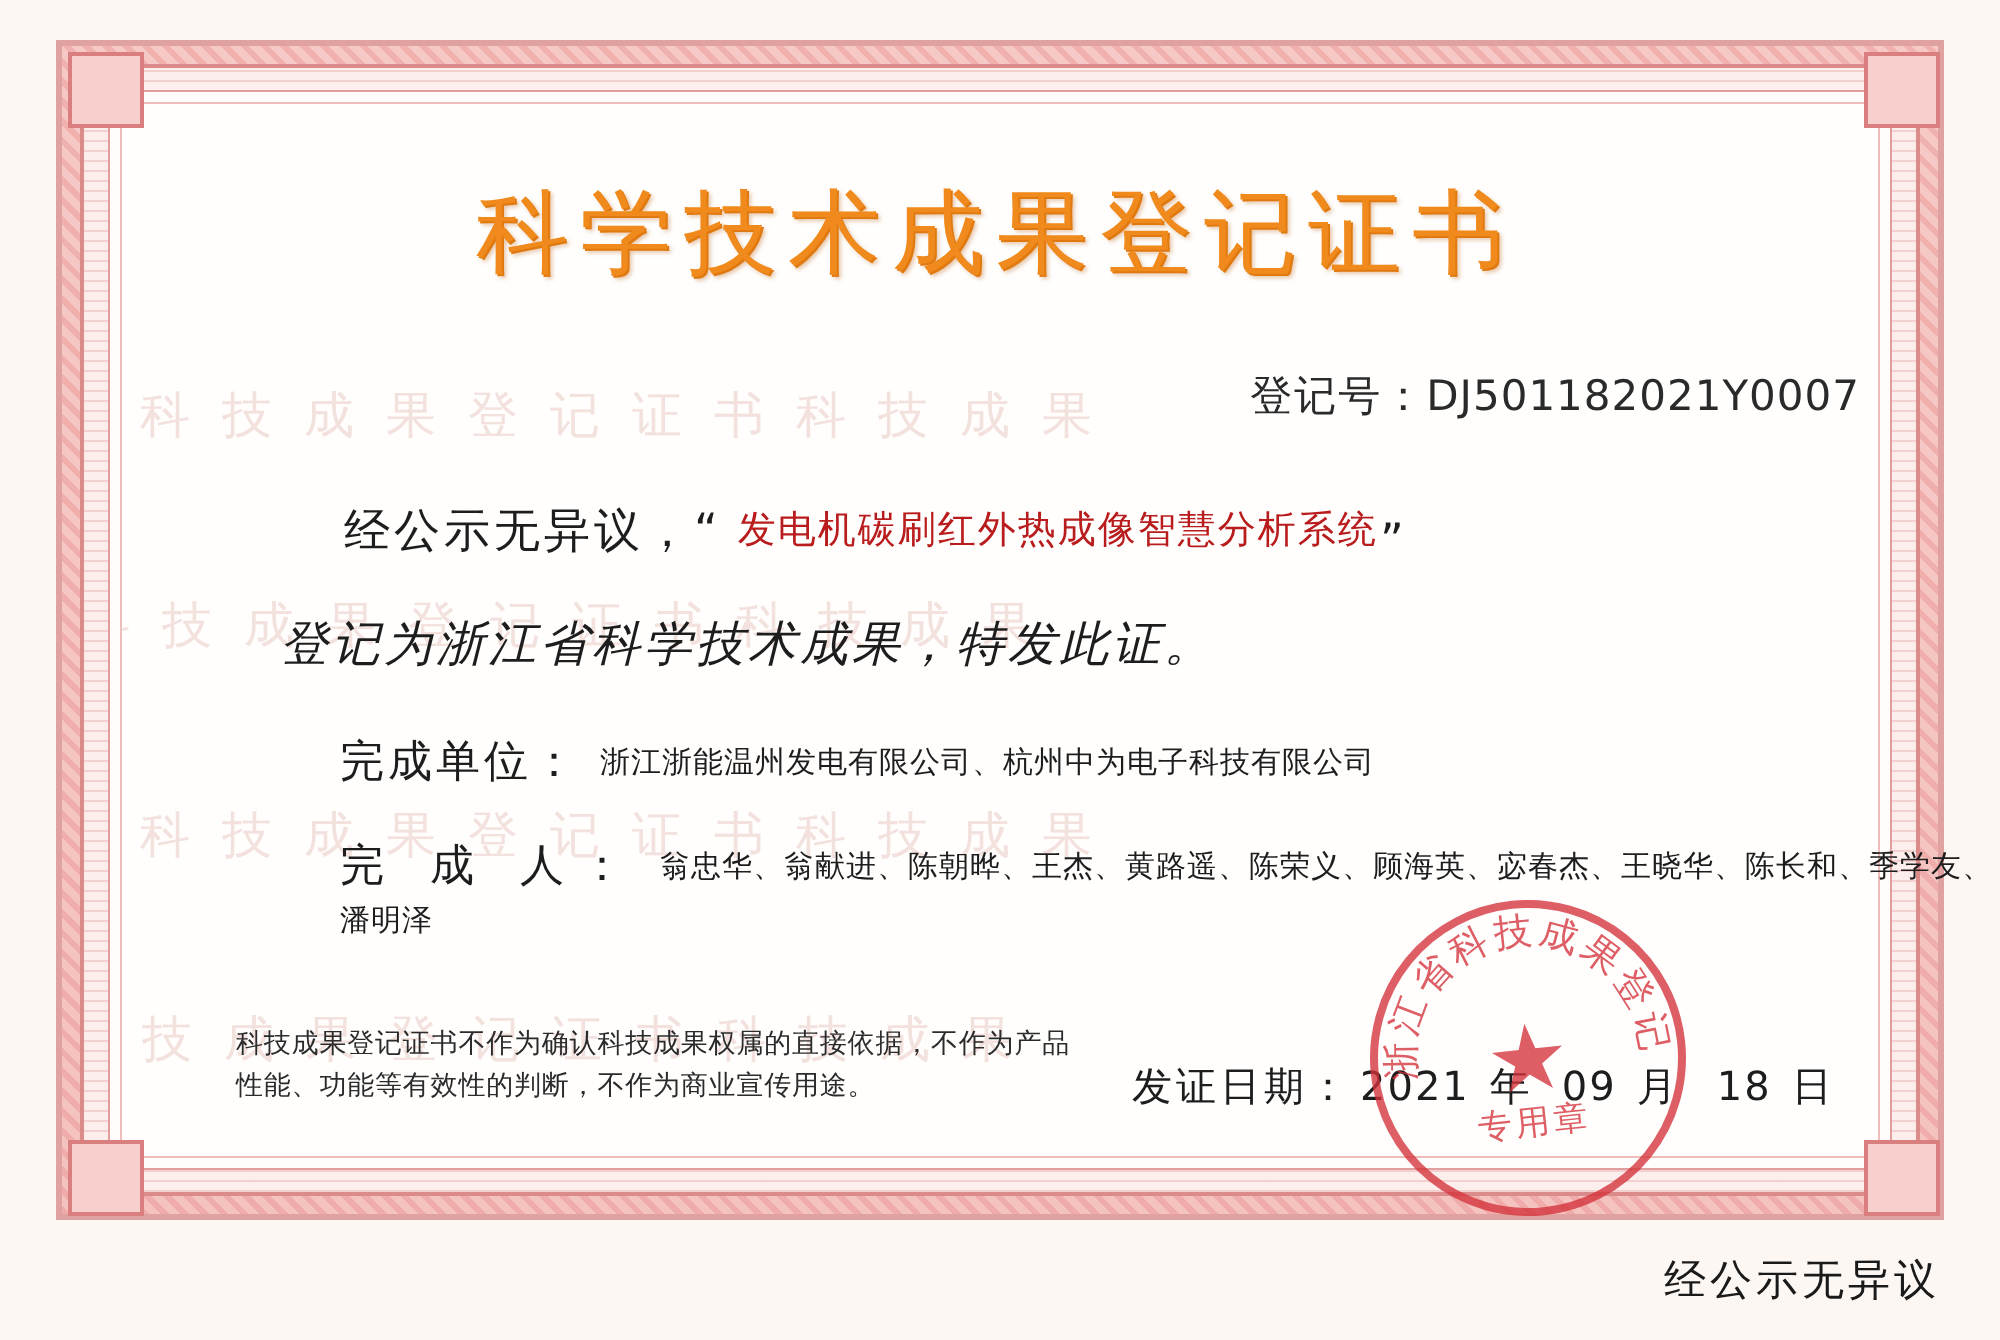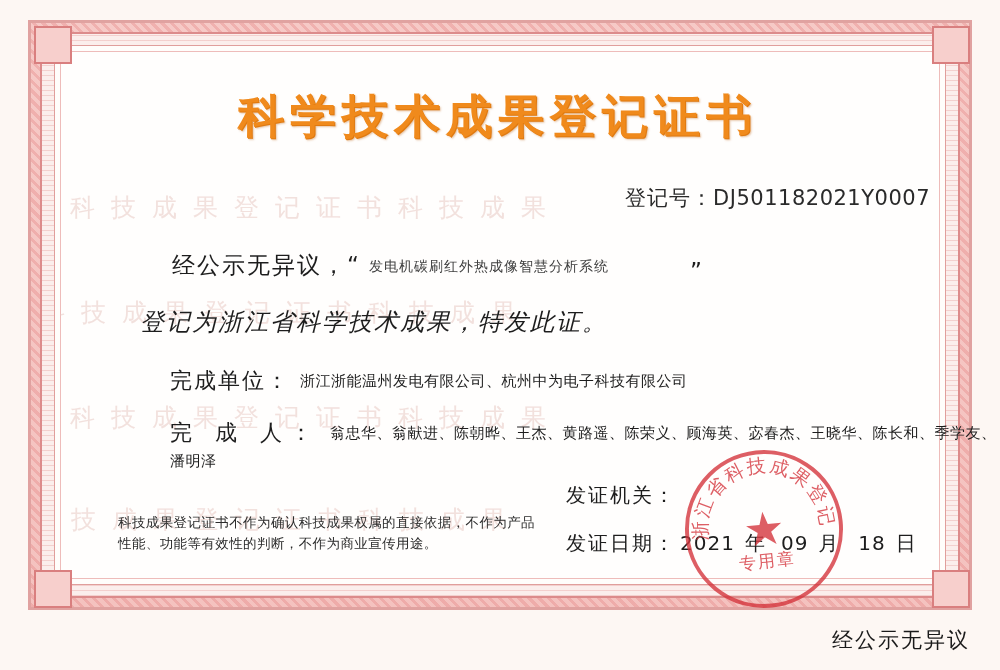--- a/index.html
+++ b/index.html
@@ -101,21 +101,21 @@
   .wm-row.r4 { position: absolute; left: -30px; top: 452px; }
 
   
   .title {
     position: absolute;
     left: 0; top: 86px;
     width: 996px;
     text-align: center;
     font-size: 46px;
     letter-spacing: 6px;
-    font-weight: bold;
+    font-weight: normal;
     color: #f08a1c;
     text-shadow:
        1px 1px 0 #e07a10,
        2px 2px 2px rgba(180,90,10,0.35);
     font-family: "DejaVu Sans", "Liberation Sans", sans-serif;
   }
 
   
   .reg-line {
     position: absolute;
@@ -132,23 +132,23 @@
   
   .para1 {
     position: absolute;
     left: 172px; top: 250px;
     font-size: 23px;
     color: #1d1d1d;
     letter-spacing: 2px;
     white-space: nowrap;
   }
   .project-name {
-    font-size: 14px;
+    font-size: 19px;
     letter-spacing: 1px;
-    color: #404040;
+    color: #b91c1c;
     padding: 0 8px;
     position: relative;
     top: -2px;
     text-align: right;
   }
   .quote-close {
     font-size: 23px;
     position: absolute;
     left: 690px;
     top: 258px;
@@ -300,21 +300,20 @@
   <div class="field unit">
     <span class="field-label">完成单位：</span><span class="field-value">浙江浙能温州发电有限公司、杭州中为电子科技有限公司</span>
   </div>
 
   <div class="field people">
     <span class="field-label">完 成 人：</span><span class="field-value">翁忠华、翁献进、陈朝晔、王杰、黄路遥、陈荣义、顾海英、宓春杰、王晓华、陈长和、季学友、潘明泽</span>
   </div>
 
   <div class="disclaimer">科技成果登记证书不作为确认科技成果权属的直接依据，不作为产品性能、功能等有效性的判断，不作为商业宣传用途。</div>
 
-  <div class="issuer">发证机关：</div>
 
   <div class="issue-date">
     <span>发证日期：</span><span class="date-val date-y">2021</span><span>年</span><span class="date-val date-m">09</span><span>月</span><span class="date-val date-d">18</span><span>日</span>
   </div>
 
   <div class="seal">
     <svg class="seal-text-svg" viewBox="0 0 150 150">
       <defs>
         <path id="sealArc" d="M 18,75 A 57,57 0 0 1 132,75"></path>
       </defs>

